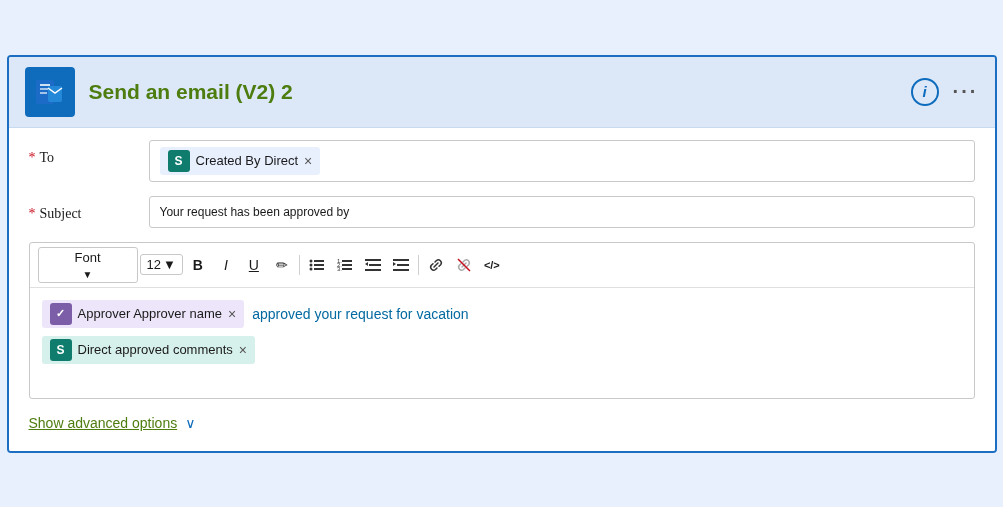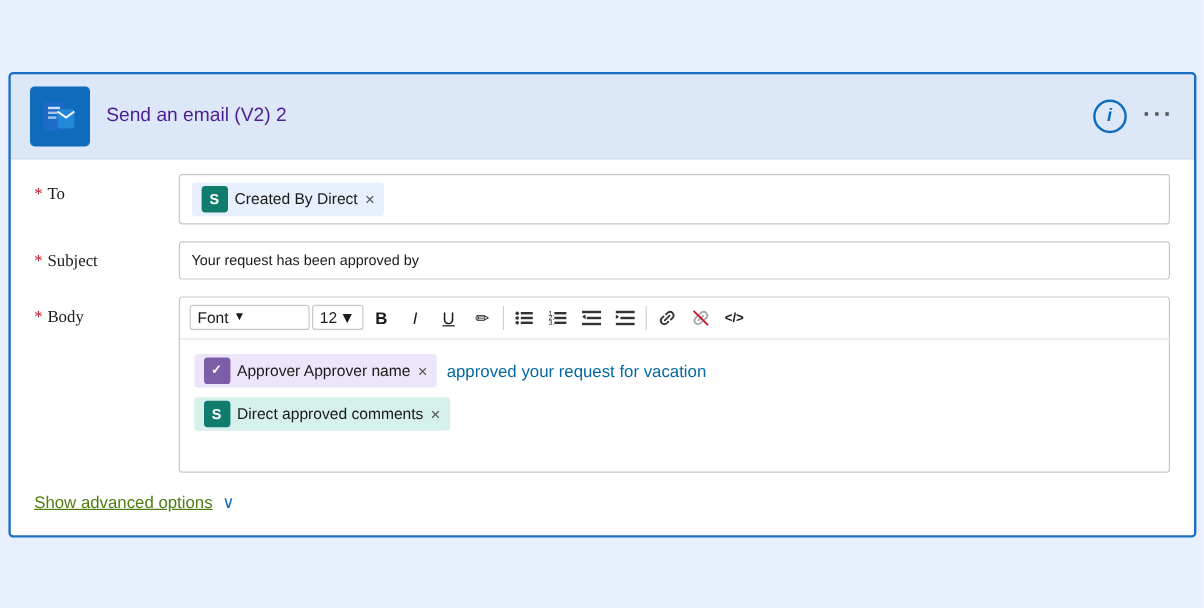--- a/index.html
+++ b/index.html
@@ -35,23 +35,23 @@
       align-items: center;
       justify-content: center;
       margin-right: 14px;
       flex-shrink: 0;
     }
     .header-icon-box svg {
       width: 32px;
       height: 32px;
     }
     .header-title {
-      font-size: 16px;
-      font-weight: 400;
-      color: #4c1d95;
+      font-size: 21px;
+      font-weight: 700;
+      color: #4d7c0f;
       flex: 1;
     }
     .header-actions {
       display: flex;
       align-items: center;
       gap: 14px;
     }
     .info-icon {
       width: 28px;
       height: 28px;
@@ -164,20 +164,21 @@
       align-items: center;
       border: 1px solid #c8c8c8;
       border-radius: 3px;
       padding: 2px 6px;
       font-size: 13px;
       color: #1a1a1a;
       background: #fff;
       cursor: pointer;
       gap: 4px;
       min-width: 100px;
+      flex-direction: column;
     }
     .font-select .arrow { font-size: 10px; }
     .size-select {
       display: flex;
       align-items: center;
       border: 1px solid #c8c8c8;
       border-radius: 3px;
       padding: 2px 6px;
       font-size: 13px;
       color: #1a1a1a;
@@ -304,23 +305,20 @@
     </div>
 
     <div class="form-row">
       <div class="form-label">
         <span class="required-star">*</span><span>Subject</span>
       </div>
       <input type="text" class="form-control" value="Your request has been approved by" style="">
     </div>
 
     <div class="form-row">
-      <div class="form-label" style="padding-top:10px;">
-        <span class="required-star">*</span><span>Body</span>
-      </div>
       <div class="body-field">
 
         <div class="toolbar">
           <div class="font-select">
             <span>Font</span>
             <span class="arrow">▼</span>
           </div>
           <div class="size-select">
             <span>12</span>
             <span class="arrow">▼</span>

